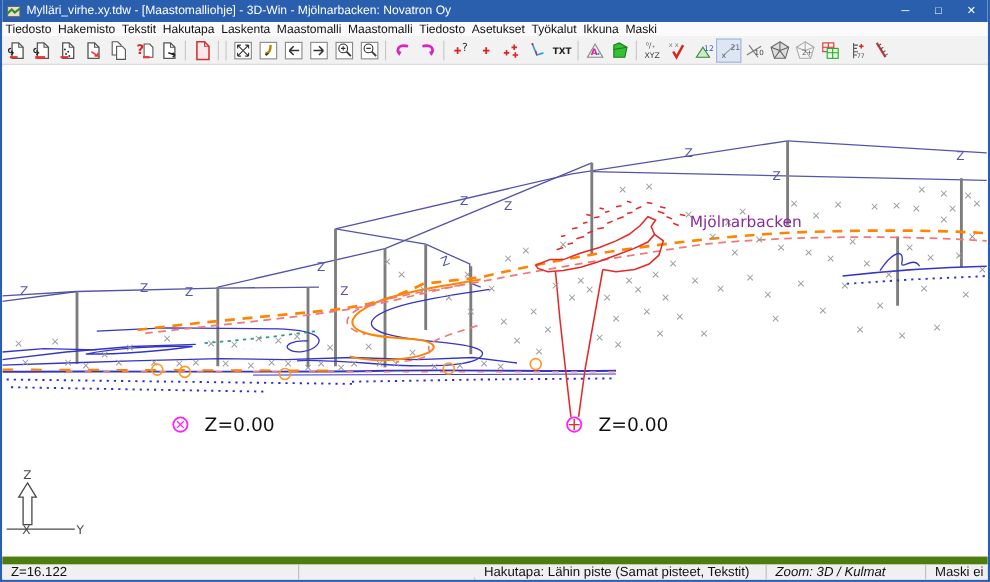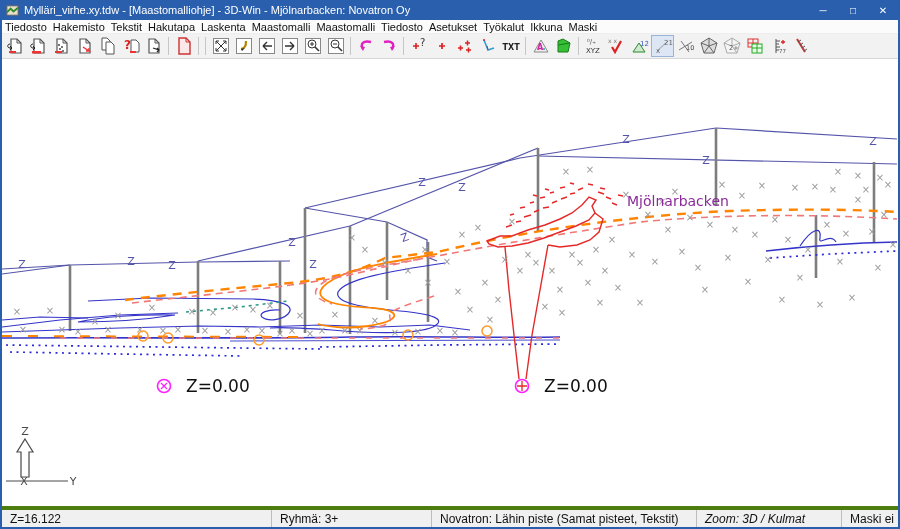--- a/index.html
+++ b/index.html
@@ -24,21 +24,21 @@
     display:flex;align-items:center;border-bottom:1px solid #d8d8d8;padding-left:2px;}
   .tb-group{display:flex;align-items:center;}
   .tb-sep{width:1px;height:18px;background:#c6c6c6;margin:0 3px;}
   .tb-btn{width:23px;height:22px;display:flex;align-items:center;justify-content:center;border:1px solid transparent;}
   .tb-btn.selected{background:#dce6f5;border:1px solid #9ab4d8;}
   .tb-btn svg{display:block;}
   
   .canvas{position:absolute;left:0;top:60px;width:896px;height:446px;background:#fff;overflow:hidden;}
   
   .statusbar{position:absolute;left:0;top:506px;width:896px;height:21px;background:#f0f0f0;
-    border-top:4px solid #4d7c0f;display:flex;font-size:12px;color:#111;align-items:flex-end;}
+    border-top:7px solid #4d7c0f;display:flex;font-size:12px;color:#111;align-items:flex-start;}
   .sb-sec{height:100%;display:flex;align-items:center;padding-left:8px;border-right:1px solid #bdbdbd;
     white-space:nowrap;overflow:hidden;}
   .sb-1{width:270px;} .sb-2{width:160px;margin-top:12px;} .sb-3{width:265px;} .sb-4{width:145px;font-style:italic;} .sb-5{flex:1;border-right:none;}
 </style>
 </head>
 <body>
 
 <div class="window">
 
   <div class="titlebar">
@@ -566,17 +566,17 @@
           <text x="25" y="435" text-anchor="middle" font-size="11" fill="#4a4a4a" font-family="DejaVu Sans">Z</text>
           <text x="24" y="485" text-anchor="middle" font-size="11" fill="#4a4a4a" font-family="DejaVu Sans">X</text>
           <text x="73" y="485" text-anchor="middle" font-size="11" fill="#4a4a4a" font-family="DejaVu Sans">Y</text>
         </g>
     </svg>
   </div>
 
   <div class="statusbar">
     <div class="sb-sec sb-1">Z=16.122</div>
     <div class="sb-sec sb-2">Ryhmä: 3+</div>
-    <div class="sb-sec sb-3">Novatron: Lähin piste (Samat pisteet, Tekstit)</div>
+    <div class="sb-sec sb-3">Hakutapa: Lähin piste (Samat pisteet, Tekstit)</div>
     <div class="sb-sec sb-4">Zoom: 3D  /  Kulmat</div>
     <div class="sb-sec sb-5">Maski ei kä</div>
   </div>
 </div>
 
 </body></html>

